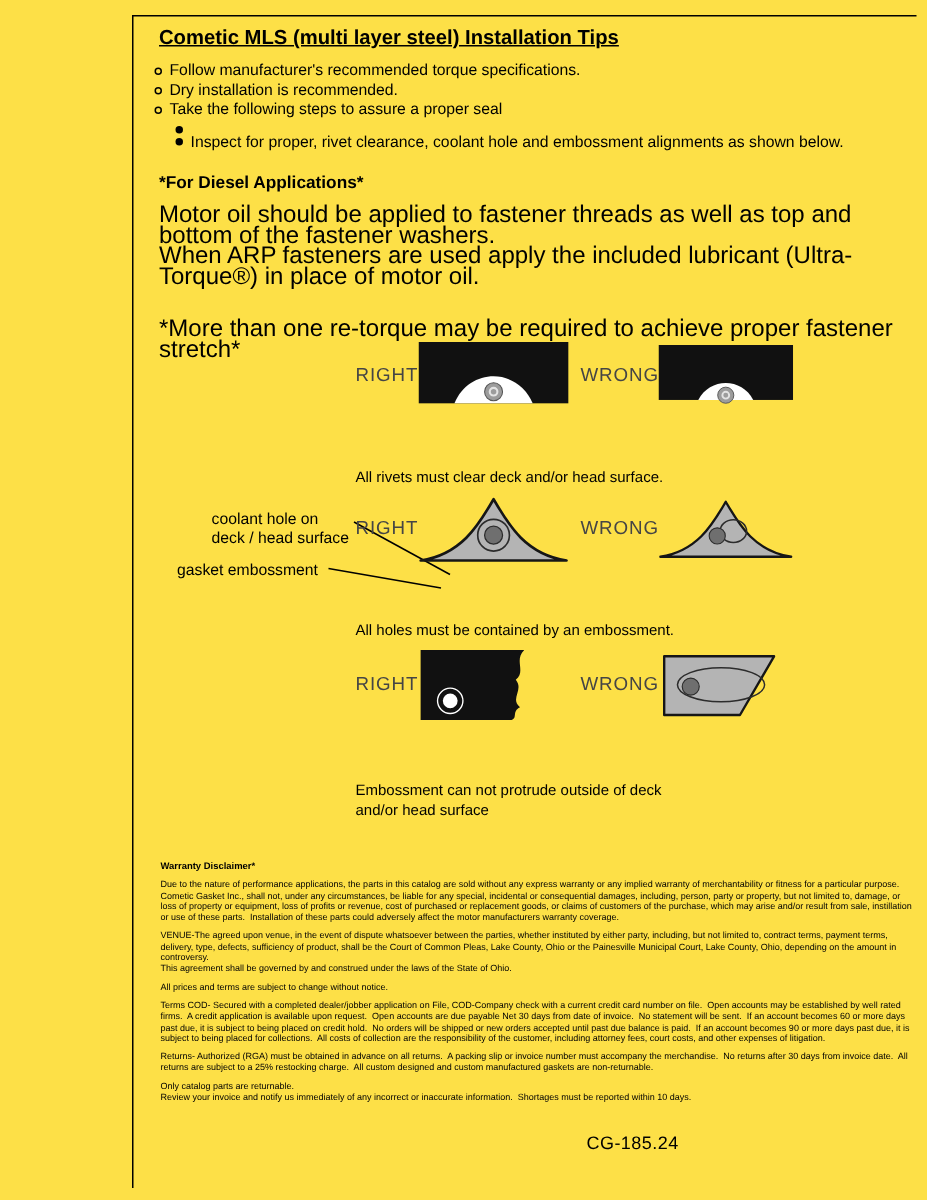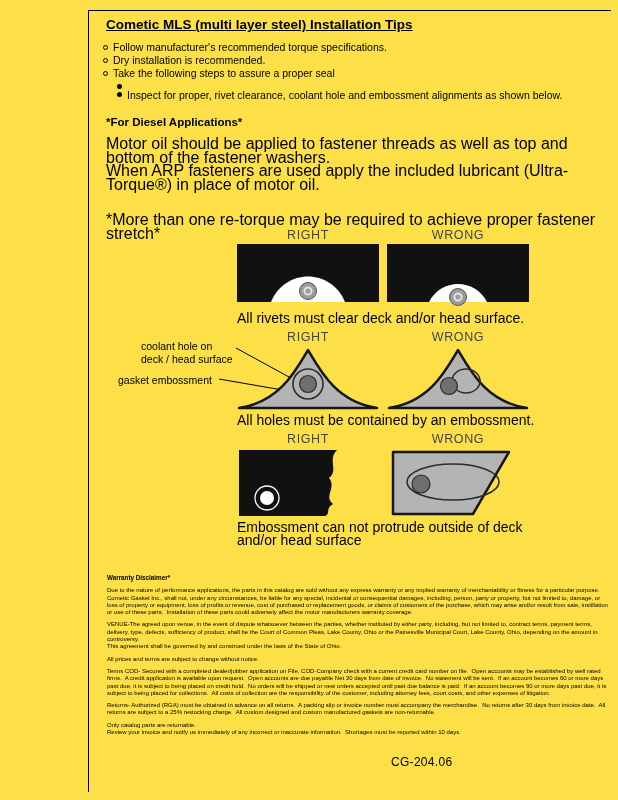--- a/index.html
+++ b/index.html
@@ -33,25 +33,25 @@
   .diesel-heading { position: absolute; left: 106px; top: 116px; font-size: 11.5px; font-weight: bold; white-space: pre-wrap; }
   .para { position: absolute; left: 106px; width: 490px; font-size: 16px; line-height: 13.5px; white-space: pre-wrap; }
   #para1 { top: 137px; }
   #para2 { top: 173px; }
   #para3 { top: 213px; }
 
   .diag-row { position: absolute; left: 237px; width: 292px; display: flex; gap: 8px; }
   #row1 { top: 228px; }
   #row2 { top: 330px; }
   #row3 { top: 432px; }
-  .diag-col { width: 142px; display: flex; flex-direction: column; align-items: center; }
+  .diag-col { width: 142px; display: flex; align-items: center; }
   .diag-label { font-size: 12.5px; color: #454545; letter-spacing: 0.6px; margin-bottom: 2px; }
   .diag-svg { width: 142px; display: block; }
 
-  .caption { position: absolute; left: 237px; font-size: 14px; line-height: 13px; white-space: pre-wrap; }
+  .caption { position: absolute; left: 237px; font-size: 10px; line-height: 13px; white-space: pre-wrap; }
   #caption1 { top: 312px; }
   #caption2 { top: 414px; }
   #caption3 { top: 521px; }
 
   .callout { position: absolute; font-size: 10.5px; line-height: 13px; white-space: pre-wrap; }
   #callout1 { left: 141px; top: 340px; }
   #callout2 { left: 118px; top: 374px; }
   .callout-lines { position: absolute; left: 88px; top: 330px; width: 240px; height: 90px; }
 
   .disclaimer { position: absolute; left: 107px; top: 574px; width: 501px; font-size: 6px; line-height: 7.3px; }
@@ -172,15 +172,15 @@
     <p class="disc-para">Due to the nature of performance applications, the parts in this catalog are sold without any express warranty or any implied warranty of merchantability or fitness for a particular purpose.  Cometic Gasket Inc., shall not, under any circumstances, be liable for any special, incidental or consequential damages, including, person, party or property, but not limited to, damage, or loss of property or equipment, loss of profits or revenue, cost of purchased or replacement goods, or claims of customers of the purchase, which may arise and/or result from sale, instillation or use of these parts.  Installation of these parts could adversely affect the motor manufacturers warranty coverage.</p>
     <p class="disc-para">VENUE-The agreed upon venue, in the event of dispute whatsoever between the parties, whether instituted by either party, including, but not limited to, contract terms, payment terms, delivery, type, defects, sufficiency of product, shall be the Court of Common Pleas, Lake County, Ohio or the Painesville Municipal Court, Lake County, Ohio, depending on the amount in controversy.
 This agreement shall be governed by and construed under the laws of the State of Ohio.</p>
     <p class="disc-para">All prices and terms are subject to change without notice.</p>
     <p class="disc-para">Terms COD- Secured with a completed dealer/jobber application on File, COD-Company check with a current credit card number on file.  Open accounts may be established by well rated firms.  A credit application is available upon request.  Open accounts are due payable Net 30 days from date of invoice.  No statement will be sent.  If an account becomes 60 or more days past due, it is subject to being placed on credit hold.  No orders will be shipped or new orders accepted until past due balance is paid.  If an account becomes 90 or more days past due, it is subject to being placed for collections.  All costs of collection are the responsibility of the customer, including attorney fees, court costs, and other expenses of litigation.</p>
     <p class="disc-para">Returns- Authorized (RGA) must be obtained in advance on all returns.  A packing slip or invoice number must accompany the merchandise.  No returns after 30 days from invoice date.  All returns are subject to a 25% restocking charge.  All custom designed and custom manufactured gaskets are non-returnable.</p>
     <p class="disc-para">Only catalog parts are returnable.
 Review your invoice and notify us immediately of any incorrect or inaccurate information.  Shortages must be reported within 10 days.</p>
   </div>
 
-  <div class="footer">CG-204.06</div>
+  <div class="footer">CG-185.24</div>
 
 </div>
 
 </body></html>

